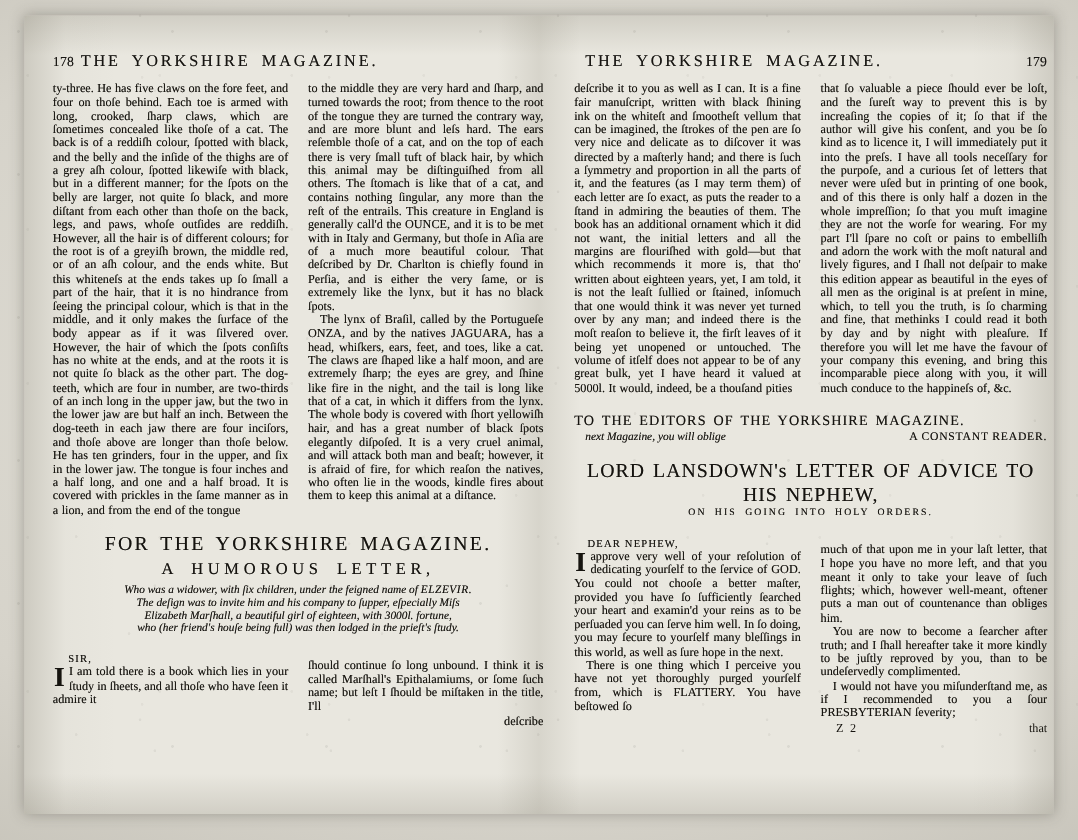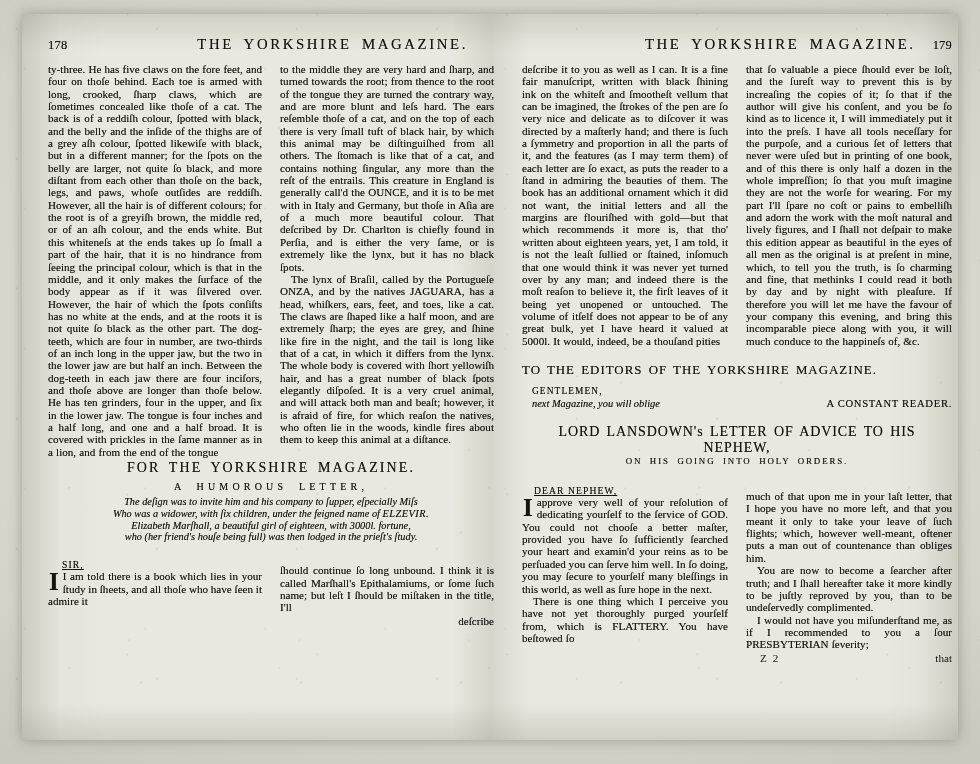--- a/index.html
+++ b/index.html
@@ -56,42 +56,42 @@
                       rgba(0,0,0,0) 46%, rgba(150,146,132,.22) 50%, rgba(0,0,0,0) 54%,
                       rgba(0,0,0,0) 92%, rgba(140,136,122,.05) 96%, rgba(140,136,122,.28) 100%),
       linear-gradient(to bottom, rgba(140,136,122,.26) 0%, rgba(0,0,0,0) 5%,
                       rgba(0,0,0,0) 95%, rgba(140,136,122,.26) 100%);
     box-shadow: 0 0 12px rgba(60,58,50,.35);
   }
 
   
   .page {
     position: absolute;
-    top: 0;
+    top: 12px;
     height: 726px;
   }
   #page-left  { left: 26px;  width: 446px; }
   #page-right { left: 500px; width: 430px; }
 
   .folio-line {
     display: flex;
     align-items: baseline;
     font-size: 14.5px;
     letter-spacing: .5px;
     margin-top: 22px;
     height: 20px;
     color: #171512;
   }
   .folio-num {
     font-size: 12.5px;
     letter-spacing: .2px;
   }
   .running-head {
     flex: 1;
-    text-align: right;
+    text-align: left;
     font-size: 14.8px;
     letter-spacing: 2.6px;
     word-spacing: 4px;
   }
   #page-left  .folio-num { margin-right: 6px; }
   #page-right .folio-num { margin-left: 17px; }
   #page-left  .running-head { padding-right: 26px; }
   #page-right .running-head { padding-left: 10px; }
 
   .cols {
@@ -132,27 +132,27 @@
     padding: 1px 4px 0 1px;
     font-family: "Liberation Serif", serif;
   }
 
   
   .head-center {
     text-align: center;
     color: #15130f;
   }
   .h-for {
-    font-size: 14px;
+    font-size: 18px;
     letter-spacing: 2.1px;
     word-spacing: 3px;
-    margin-top: 2px;
+    margin-top: 14px;
   }
   .h-title {
-    font-size: 10px;
+    font-size: 15px;
     letter-spacing: 4.2px;
     word-spacing: 5px;
     margin-top: 5px;
   }
   .h-sub {
     font-size: 9.1px;
     letter-spacing: 2.6px;
     word-spacing: 4px;
     margin-top: 6px;
   }
@@ -169,42 +169,41 @@
 
   .h-editors {
     font-size: 12.9px;
     letter-spacing: 1.0px;
     word-spacing: 2px;
     text-align: left;
     margin-top: 16px;
     color: #15130f;
   }
   .h-lord {
-    font-size: 14px;
+    font-size: 18px;
     letter-spacing: .9px;
     word-spacing: 2px;
     text-align: center;
     margin-top: 14px;
     color: #15130f;
   }
   .h-orders {
     font-size: 8.9px;
     letter-spacing: 1.9px;
     word-spacing: 3.4px;
     text-align: center;
     margin-top: 0;
     color: #15130f;
   }
 
   .salut {
     font-size: 9.6px;
     letter-spacing: 1.1px;
     margin: 10px 0 0 14px;
     color: #15130f;
-    text-decoration: underline;
   }
   .gentlemen {
     font-size: 9.4px;
     letter-spacing: 1.1px;
     margin: 8px 0 0 10px;
     color: #15130f;
   }
   .epistle {
     font-style: italic;
     font-size: 10.4px;
@@ -266,22 +265,22 @@
         </div>
 
       </div>
 
       <div class="head-center">
         <div class="h-for inky">FOR THE YORKSHIRE MAGAZINE.</div>
         <div class="h-title inky">A HUMOROUS LETTER,</div>
       </div>
 
       <div class="h-italic-block inky">
+        <div><span>Who was a widower, with ſix children, under the feigned name of </span><span class="scap">ELZEVIR.</span></div>
         <div>The deſign was to invite him and his company to ſupper, eſpecially Miſs</div>
-        <div><span>Who was a widower, with ſix children, under the feigned name of </span><span class="scap">ELZEVIR.</span></div>
         <div>Elizabeth Marſhall, a beautiful girl of eighteen, with 3000l. fortune,</div>
         <div>who (her friend's houſe being full) was then lodged in the prieſt's ſtudy.</div>
       </div>
 
       <div class="cols" style="margin-top:6px">
         <div class="col">
           <div class="salut inky">SIR,</div>
           <p class="dropcap-para inky">
             <span class="dropcap">I</span><span>I am told there is a book which lies in your ſtudy in ſheets, and all thoſe who have ſeen it admire it</span>
           </p>
@@ -309,21 +308,20 @@
         </div>
 
         <div class="col">
           <p class="body inky">that ſo valuable a piece ſhould ever be loſt, and the ſureſt way to prevent this is by increaſing the copies of it; ſo that if the author will give his conſent, and you be ſo kind as to licence it, I will immediately put it into the preſs. I have all tools neceſſary for the purpoſe, and a curious ſet of letters that never were uſed but in printing of one book, and of this there is only half a dozen in the whole impreſſion; ſo that you muſt imagine they are not the worſe for wearing. For my part I'll ſpare no coſt or pains to embelliſh and adorn the work with the moſt natural and lively figures, and I ſhall not deſpair to make this edition appear as beautiful in the eyes of all men as the original is at preſent in mine, which, to tell you the truth, is ſo charming and fine, that methinks I could read it both by day and by night with pleaſure. If therefore you will let me have the favour of your company this evening, and bring this incomparable piece along with you, it will much conduce to the happineſs of, &amp;c.</p>
         </div>
 
       </div>
 
       <div class="h-editors inky">TO THE EDITORS OF THE YORKSHIRE MAGAZINE.</div>
 
-      <div class="gentlemen inky">GENTLEMEN,</div>
 
       <div class="epistle inky">
         <div class="epistle-row">
           <span class="left" style="padding-left:10px">next Magazine, you will oblige</span>
           <span class="signer">A CONSTANT READER.</span>
         </div>
       </div>
 
       <div class="h-lord inky">LORD LANSDOWN's LETTER OF ADVICE TO HIS NEPHEW,</div>
       <div class="h-orders inky">ON HIS GOING INTO HOLY ORDERS.</div>

